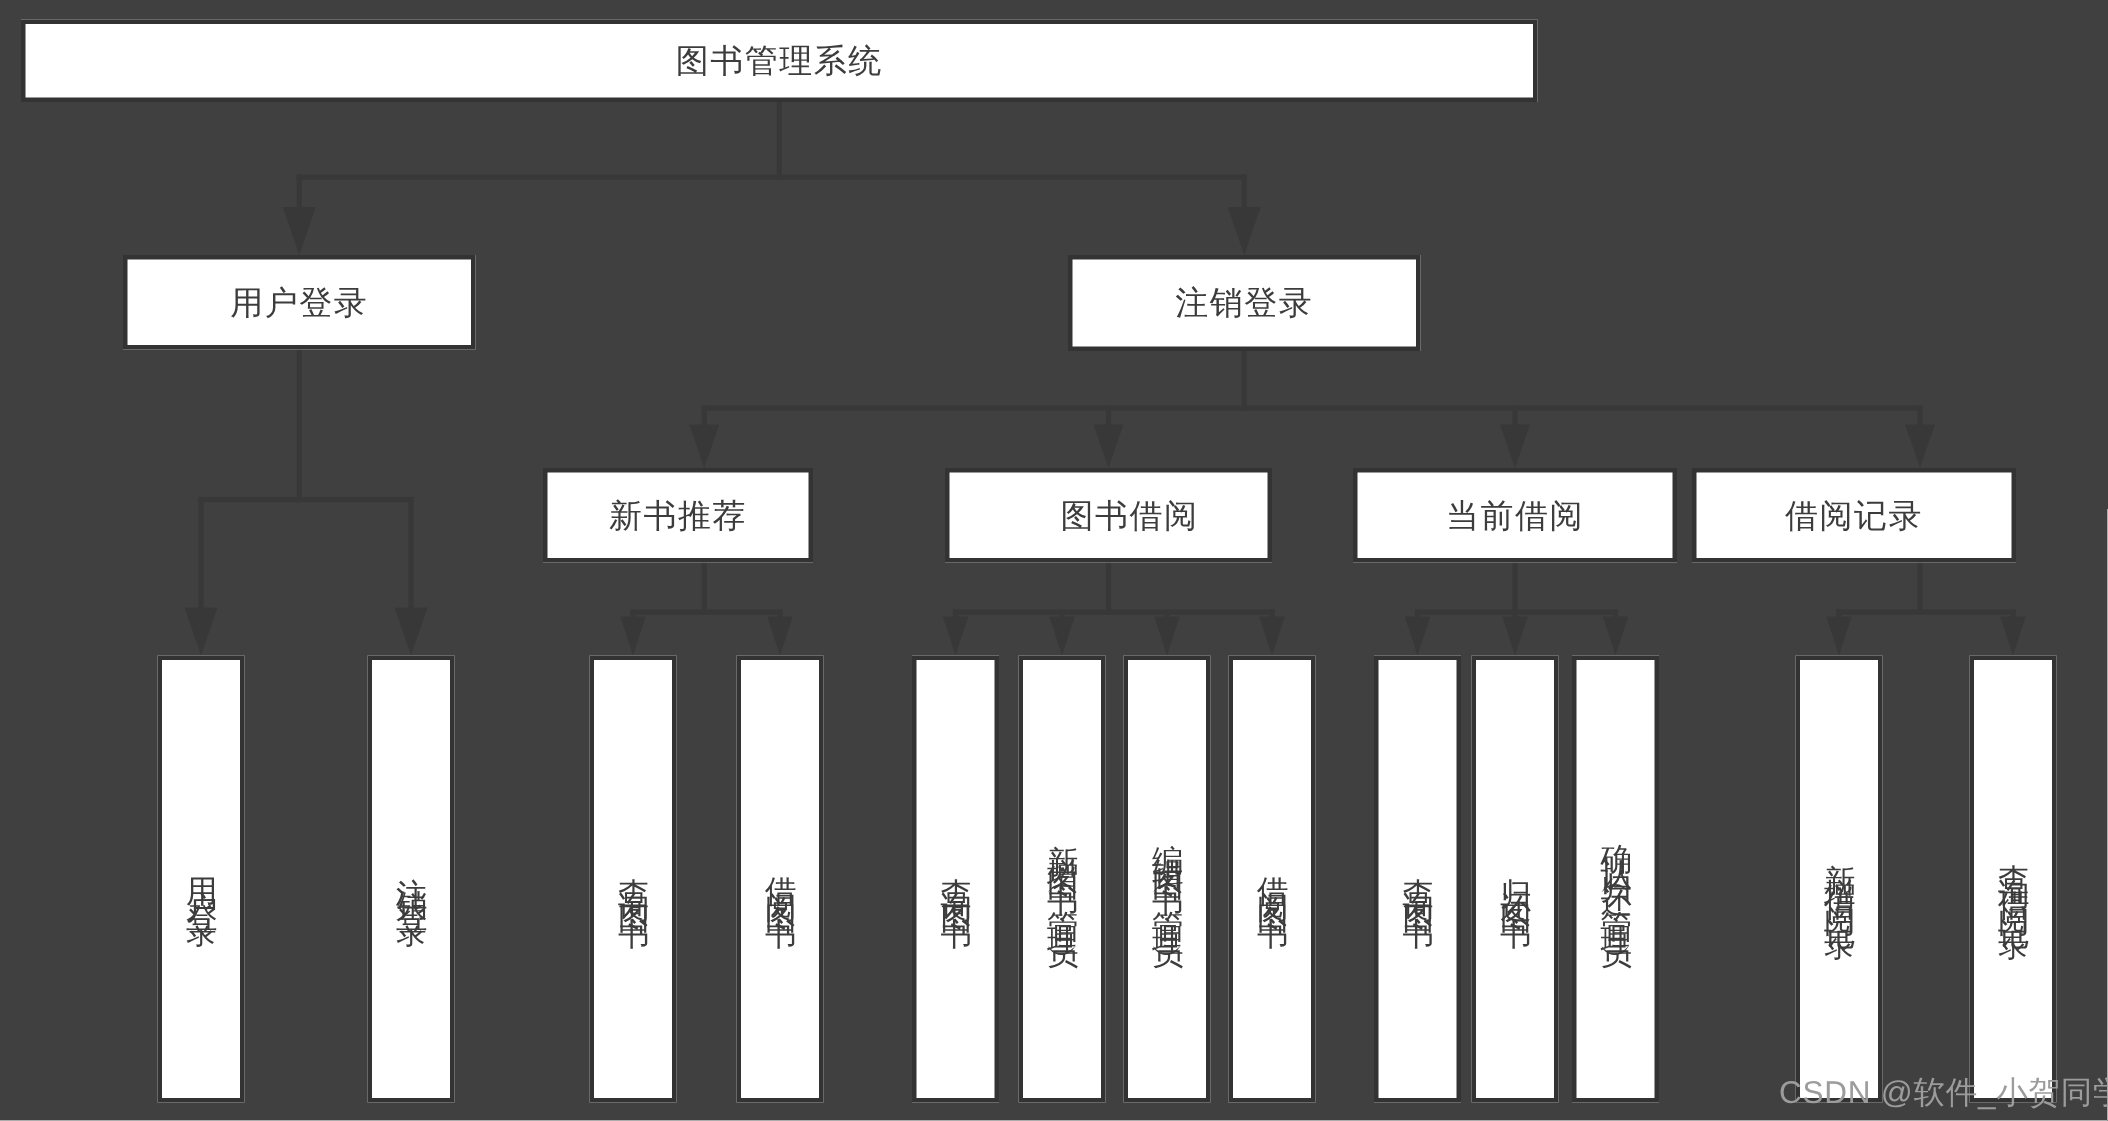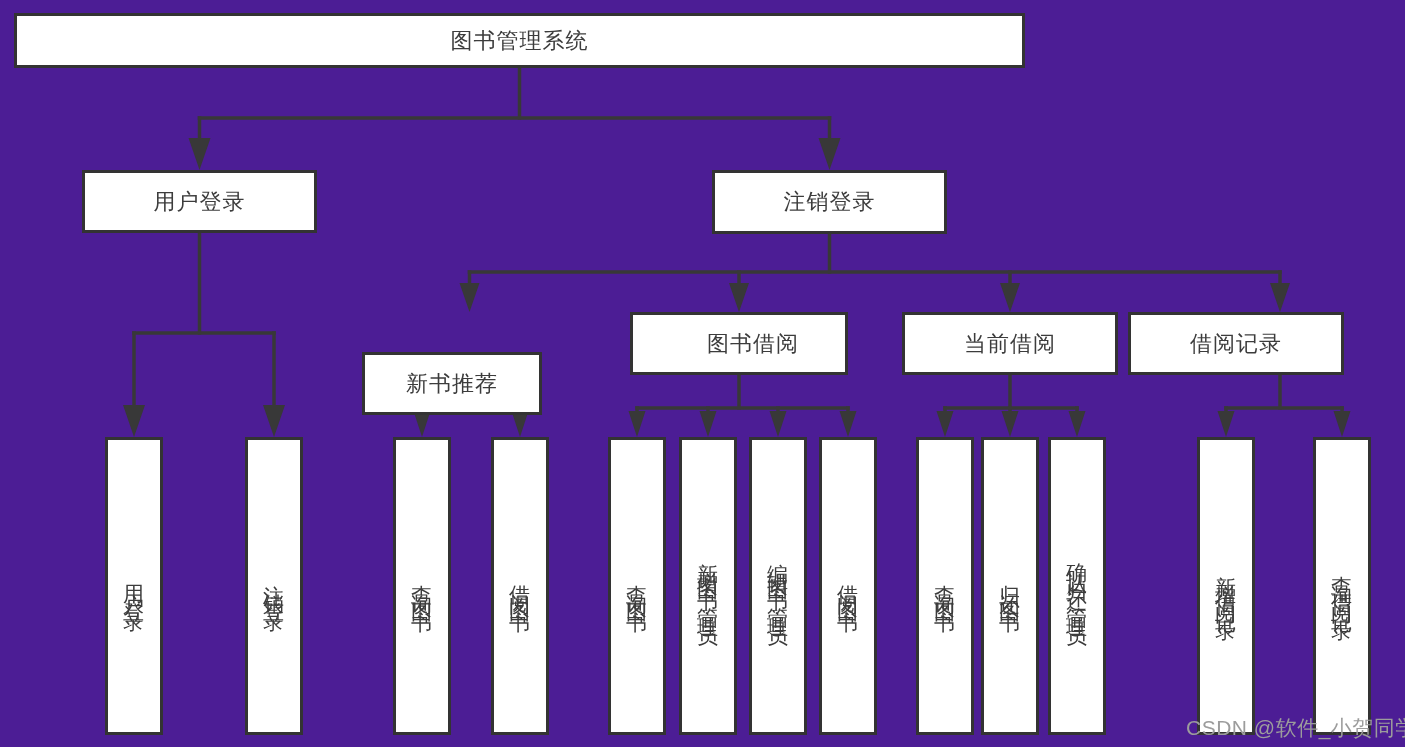--- a/index.html
+++ b/index.html
@@ -1,20 +1,20 @@
 <!DOCTYPE html>
 <html><head>
 <meta charset="utf-8">
 <style>
   html,body{margin:0;padding:0;background:#ffffff;}
   body{
     font-family:"Liberation Sans","DejaVu Sans",sans-serif;
     width:1405px;height:747px;overflow:hidden;
   }
-  #canvas{position:relative;width:1405px;height:747px;background:#4c1d95;}
+  #canvas{position:relative;width:1405px;height:747px;background:#404040;}
   #wires{position:absolute;left:0;top:0;z-index:1;}
   .hnode{
     position:absolute;box-sizing:border-box;z-index:2;
     border:3px solid #333333;background:#ffffff;color:#3c3c3c;
     display:flex;align-items:center;justify-content:center;
     font-size:22px;letter-spacing:1px;
   }
   .leaf{
     position:absolute;box-sizing:border-box;z-index:2;
     top:437px;width:58px;height:298px;
@@ -95,21 +95,21 @@
     <span>图书管理系统</span>
   </div>
 
   <div class="hnode" style="left:82px;top:170px;width:235px;height:63px;">
     <span>用户登录</span>
   </div>
   <div class="hnode" style="left:712px;top:170px;width:235px;height:64px;">
     <span>注销登录</span>
   </div>
 
-  <div class="hnode" style="left:362px;top:312px;width:180px;height:63px;margin-top:40px;">
+  <div class="hnode" style="left:362px;top:312px;width:180px;height:63px;">
     <span>新书推荐</span>
   </div>
   <div class="hnode" style="left:630px;top:312px;width:218px;height:63px;padding-left:28px;">
     <span>图书借阅</span>
   </div>
   <div class="hnode" style="left:902px;top:312px;width:216px;height:63px;text-align:right;">
     <span>当前借阅</span>
   </div>
   <div class="hnode" style="left:1128px;top:312px;width:216px;height:63px;">
     <span>借阅记录</span>

